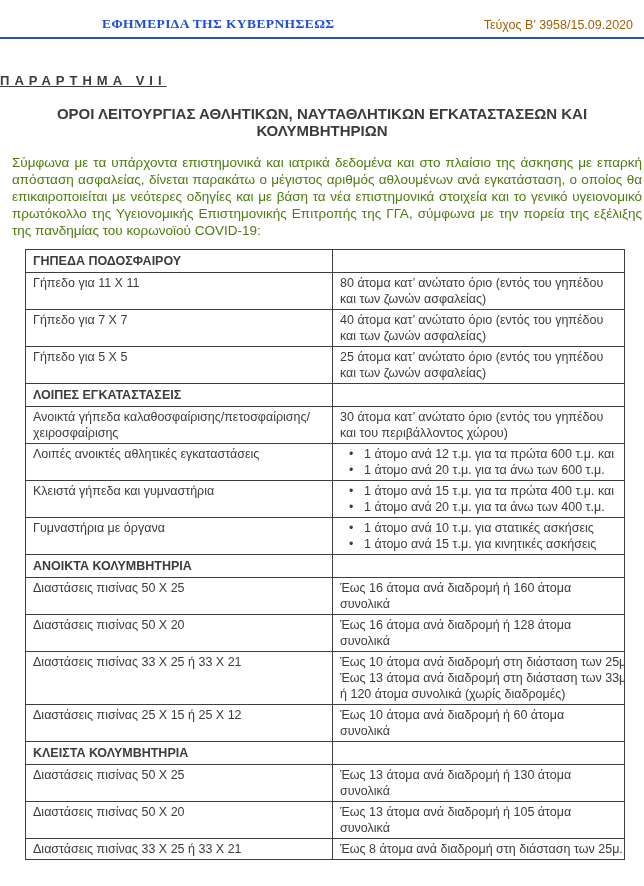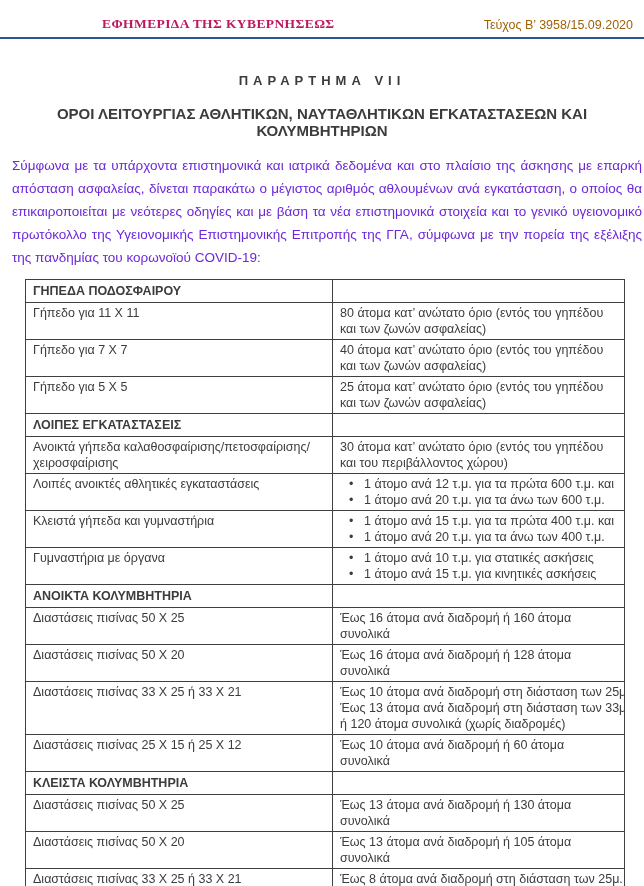--- a/index.html
+++ b/index.html
@@ -17,36 +17,36 @@
     display:flex;align-items:flex-end;
     padding:16px 11px 5px 11px;
     border-bottom:2px solid #2b5797;
     margin:0 0 0 0;
   }
   .gz-header .left{flex:1;font-size:13.5px;color:#3a3a3a;}
   .gz-header .center{
     flex:2;text-align:center;
     font-family:"Liberation Serif", serif;
     font-weight:bold;font-size:13.5px;letter-spacing:0.4px;
-    color:#be185d;
+    color:#1d4ed8;
   }
   .gz-header .right{flex:1;text-align:right;font-size:12.5px;color:#a16207;}
   
   .annex-title{
-    margin-top:34px;text-align:center;
-    font-size:13px;font-weight:bold;letter-spacing:5px;color:#3c3c3c;
+    margin-top:34px;text-align:left;
+    font-size:13px;font-weight:bold;letter-spacing:5px;color:#3c3c3c;text-decoration:underline;
   }
   .annex-subtitle{
     margin-top:17px;text-align:center;
     font-size:15px;font-weight:bold;color:#3c3c3c;
   }
   .intro{
     margin:15px 2px 0 12px;
     text-align:justify;
-    font-size:13.5px;line-height:23px;color:#6d28d9;
+    font-size:13.5px;line-height:17px;color:#4d7c0f;
   }
   
   table.cap{
     margin:10px 0 0 25px;
     width:600px;
     border-collapse:collapse;
     table-layout:fixed;
     font-size:12.5px;line-height:16px;color:#3c3c3c;
     border:1.5px solid #3f3f3f;
   }

